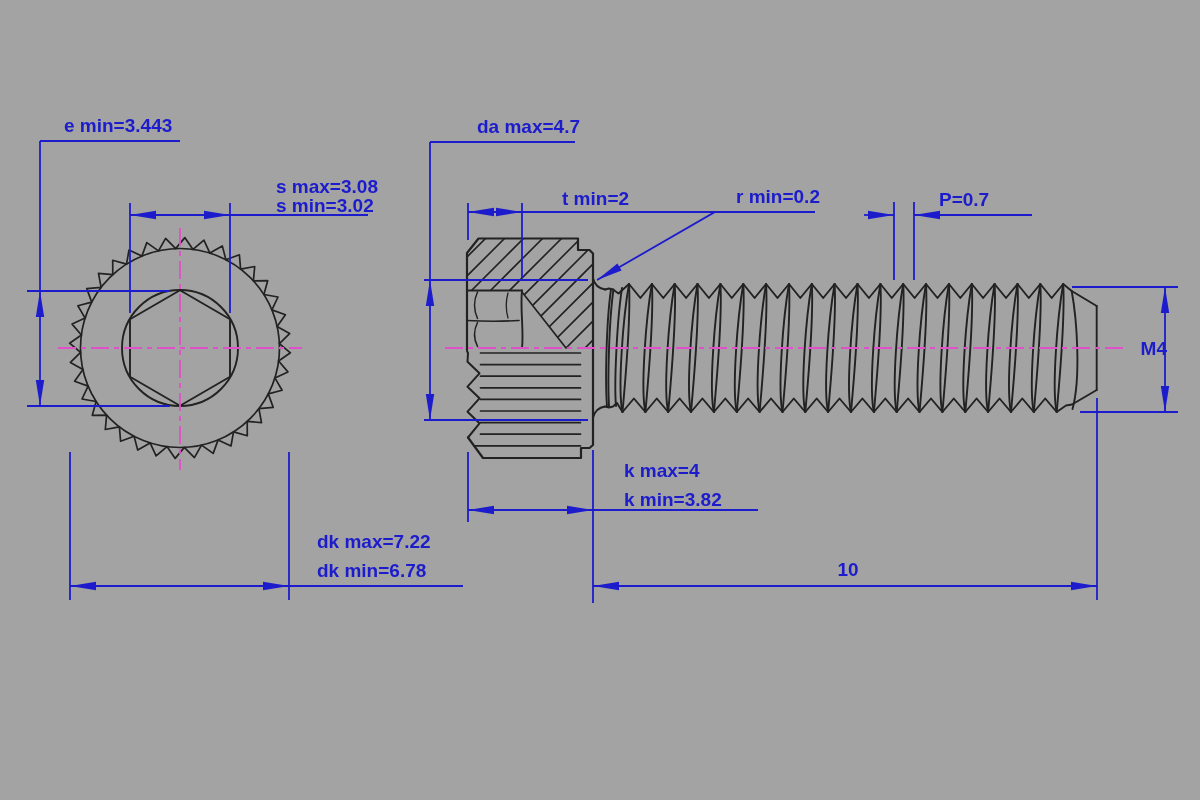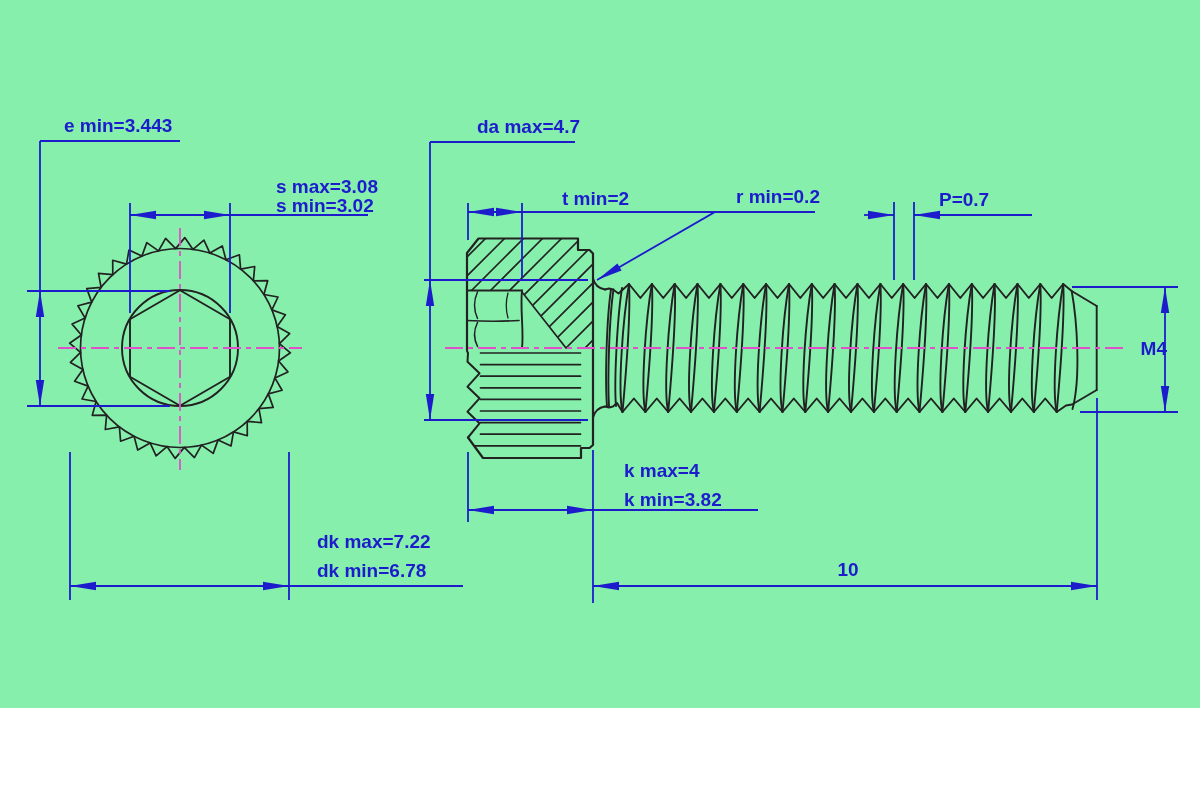--- a/index.html
+++ b/index.html
@@ -1,16 +1,16 @@
 <!DOCTYPE html>
 <html><head>
 <meta charset="utf-8">
 <style>
   html,body{margin:0;padding:0;background:#ffffff;}
-  .stage{position:relative;width:1200px;height:708px;background:#86efac;overflow:hidden;}
+  .stage{position:relative;width:1200px;height:800px;background:#a3a3a3;overflow:hidden;}
   svg{display:block;}
   text{font-family:"Liberation Sans",sans-serif;font-size:19px;font-weight:bold;}
 </style>
 </head>
 <body>
 
 <div class="stage">
 <svg width="1200" height="800" viewBox="0 0 1200 800">
   <defs>
     <clipPath id="hatchClip">

